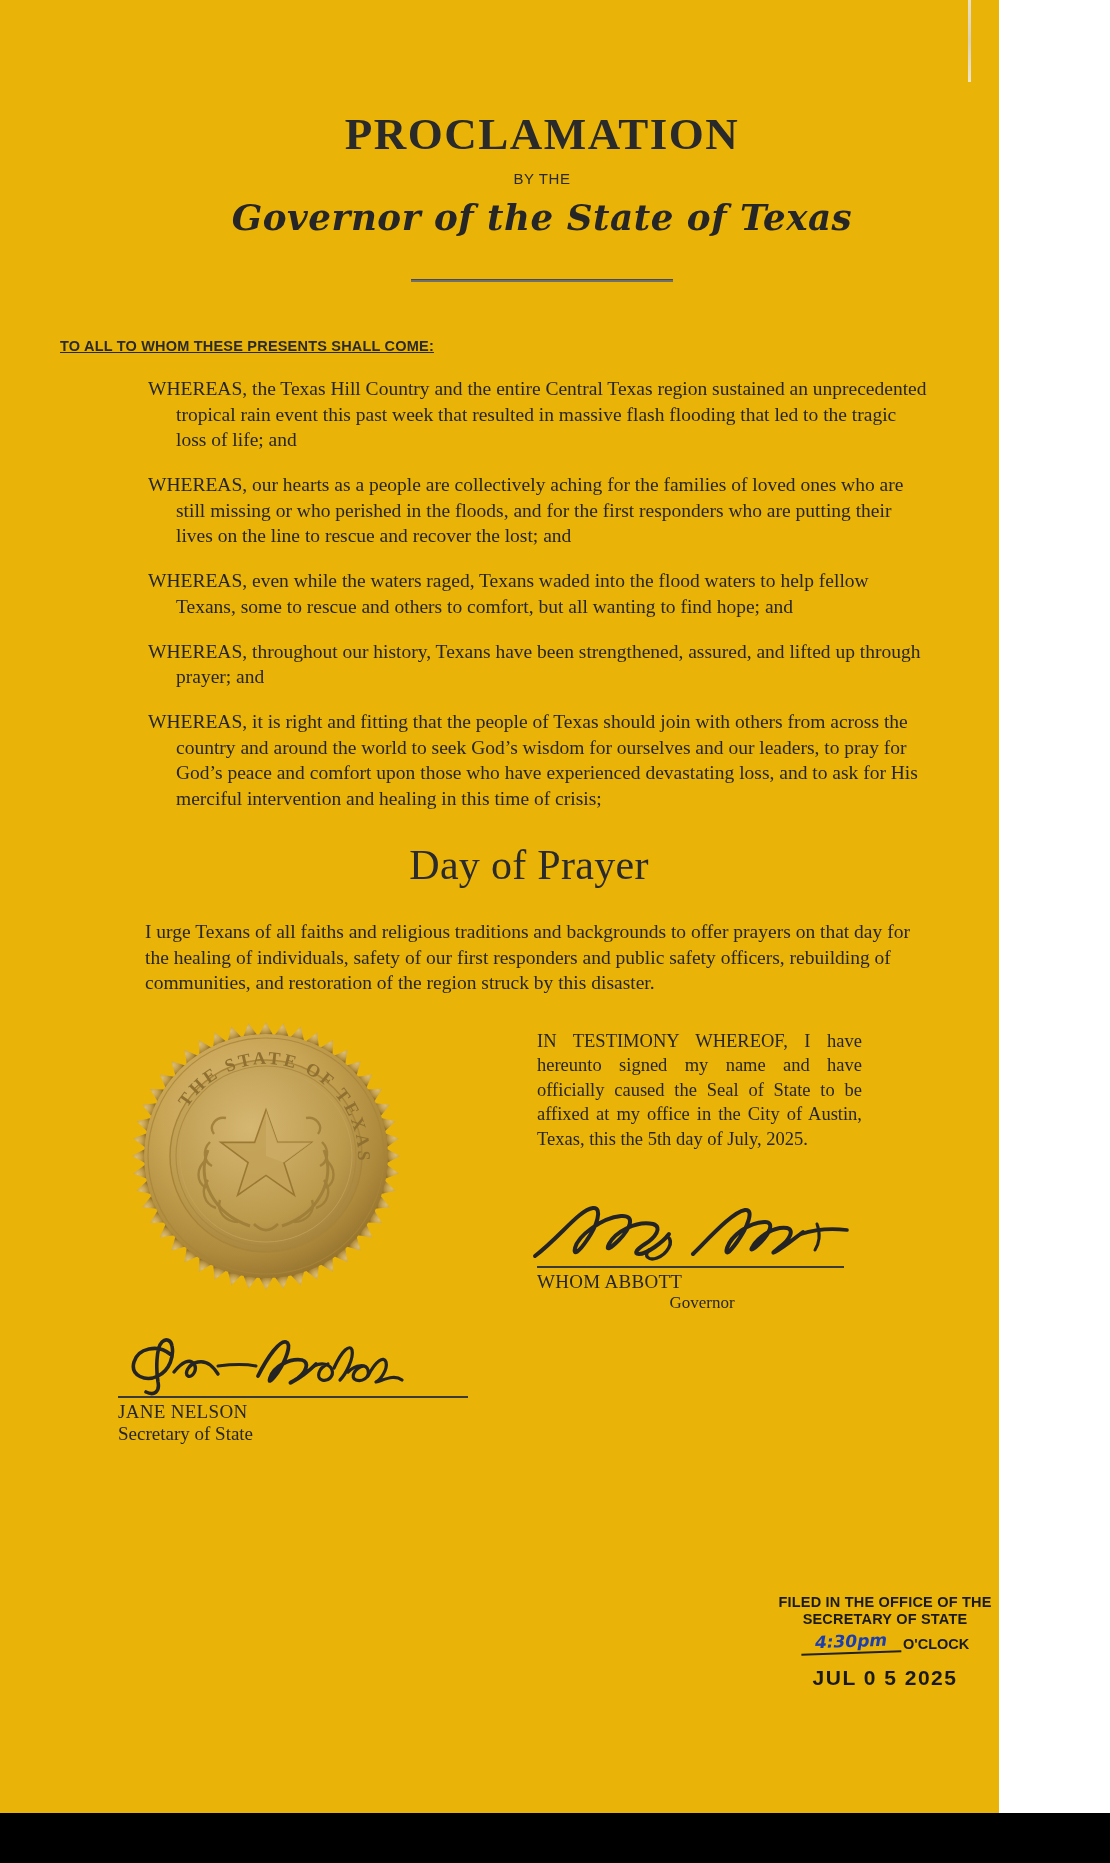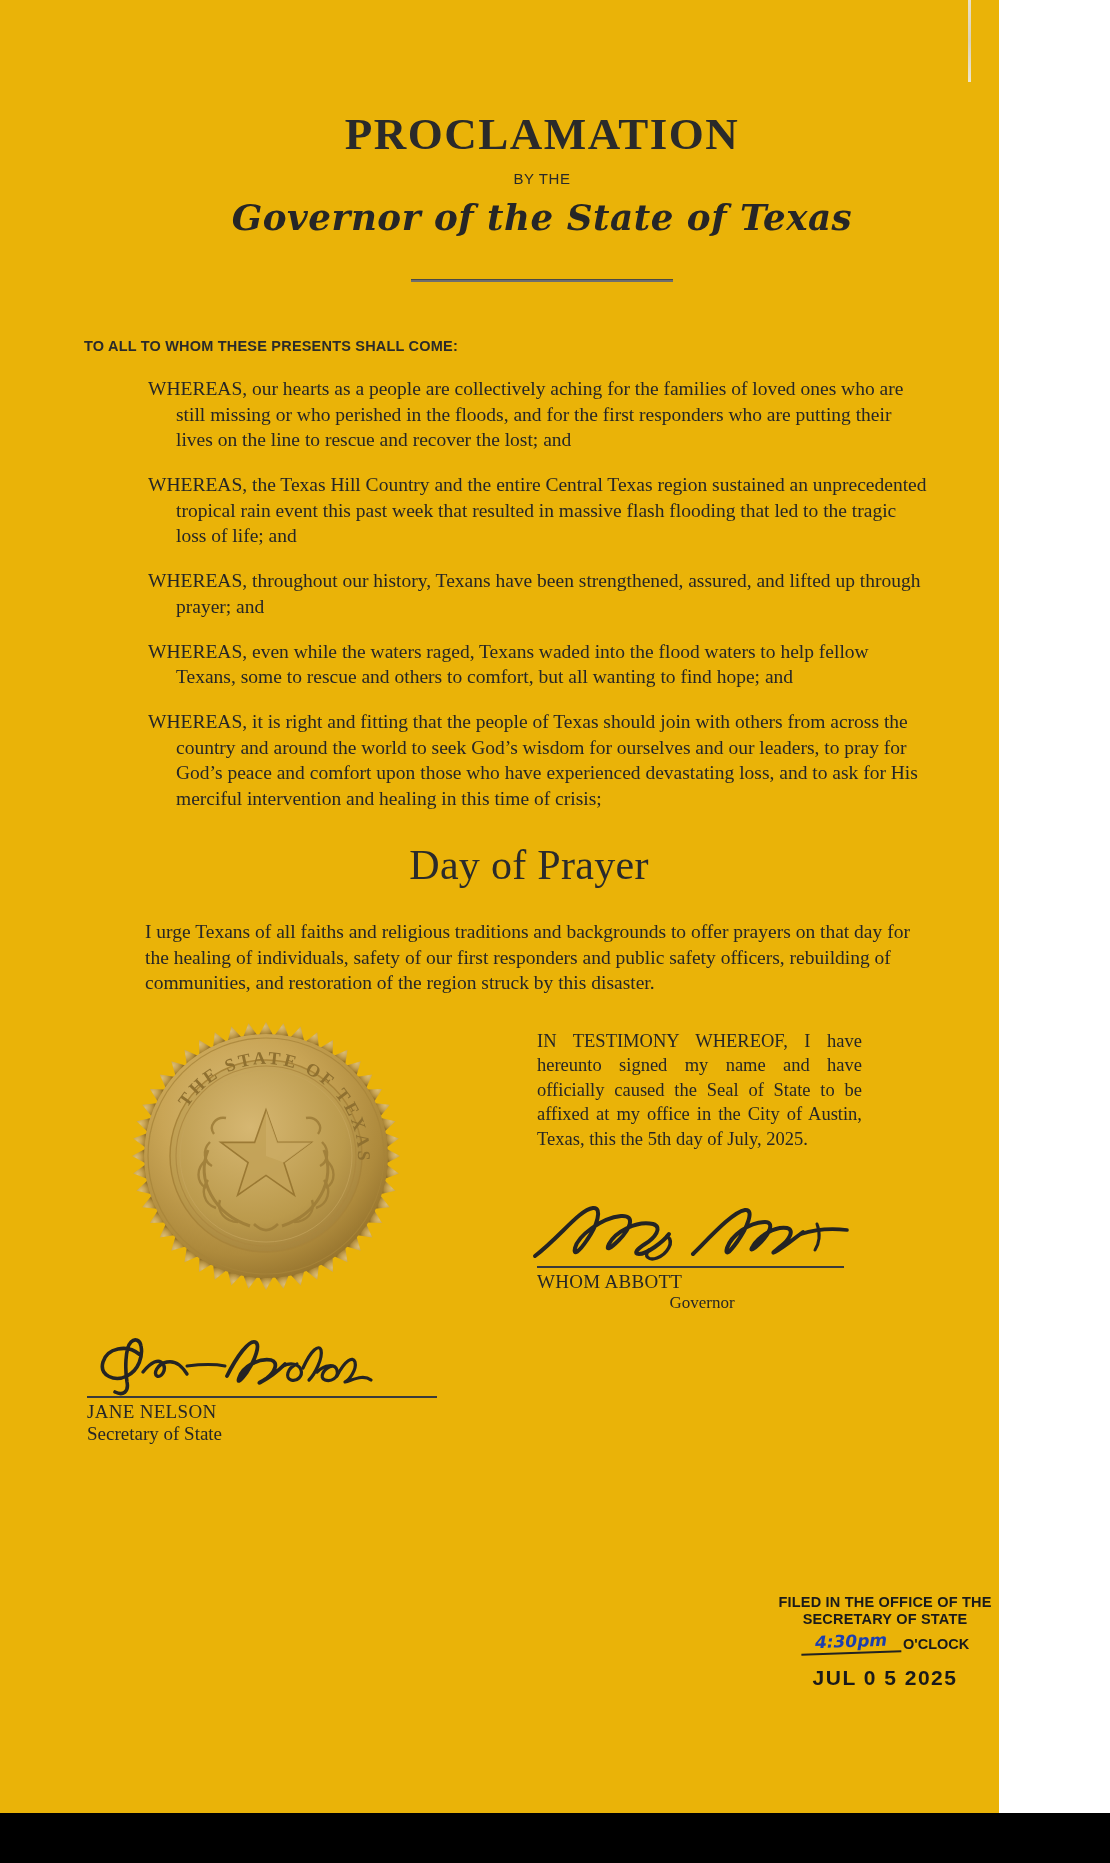--- a/index.html
+++ b/index.html
@@ -91,26 +91,27 @@
     display: inline-block;
     width: 262px;
     height: 3px;
     background: #4a4a4a;
     border-bottom: 2px solid #6e6e6e;
   }
 
   
   .salutation {
     margin-top: 52px;
-    margin-left: 84px;
+    margin-left: 60px;
     font-family: "Liberation Sans", "DejaVu Sans", sans-serif;
     font-weight: bold;
     font-size: 14.5px;
     letter-spacing: .2px;
     color: #2a2a2a;
+    text-decoration: underline;
   }
   .body-block {
     margin-top: 22px;
     margin-left: 148px;
     width: 780px;
   }
   .whereas {
     font-size: 19.5px;
     line-height: 25.5px;
     text-align: left;
@@ -203,21 +204,21 @@
   .attested-label {
     margin-top: 26px;
     margin-left: 148px;
     font-size: 19px;
     letter-spacing: .3px;
     color: #262626;
   }
   .attest-sig-wrap {
     position: relative;
     margin-top: 24px;
-    margin-left: 87px;
+    margin-left: 118px;
     width: 370px;
   }
   .attest-sig { position: relative; height: 58px; }
   .attest-sig svg { position: absolute; left: 0; top: -6px; }
   .attest-line {
     width: 350px;
     height: 2px;
     background: #3a3a3a;
   }
   .attest-name {
@@ -286,24 +287,24 @@
       <div class="hdr-bythe">BY THE</div>
       <div class="hdr-governor">Governor of the State of Texas</div>
       <div class="rule-wrap">
         <span class="rule"></span>
       </div>
     </div>
 
     <div class="salutation">TO ALL TO WHOM THESE PRESENTS SHALL COME:</div>
 
     <div class="body-block">
+      <p class="whereas">WHEREAS, the Texas Hill Country and the entire Central Texas region sustained an unprecedented tropical rain event this past week that resulted in massive flash flooding that led to the tragic loss of life; and</p>
       <p class="whereas">WHEREAS, our hearts as a people are collectively aching for the families of loved ones who are still missing or who perished in the floods, and for the first responders who are putting their lives on the line to rescue and recover the lost; and</p>
-      <p class="whereas">WHEREAS, the Texas Hill Country and the entire Central Texas region sustained an unprecedented tropical rain event this past week that resulted in massive flash flooding that led to the tragic loss of life; and</p>
+      <p class="whereas">WHEREAS, even while the waters raged, Texans waded into the flood waters to help fellow Texans, some to rescue and others to comfort, but all wanting to find hope; and</p>
       <p class="whereas">WHEREAS, throughout our history, Texans have been strengthened, assured, and lifted up through prayer; and</p>
-      <p class="whereas">WHEREAS, even while the waters raged, Texans waded into the flood waters to help fellow Texans, some to rescue and others to comfort, but all wanting to find hope; and</p>
       <p class="whereas">WHEREAS, it is right and fitting that the people of Texas should join with others from across the country and around the world to seek God’s wisdom for ourselves and our leaders, to pray for God’s peace and comfort upon those who have experienced devastating loss, and to ask for His merciful intervention and healing in this time of crisis;</p>
     </div>
 
 
     <div class="day-title">Day of Prayer</div>
 
     <div class="urge">I urge Texans of all faiths and religious traditions and backgrounds to offer prayers on that day for the healing of individuals, safety of our first responders and public safety officers, rebuilding of communities, and restoration of the region struck by this disaster.</div>
 
     <div class="seal-row">
 

